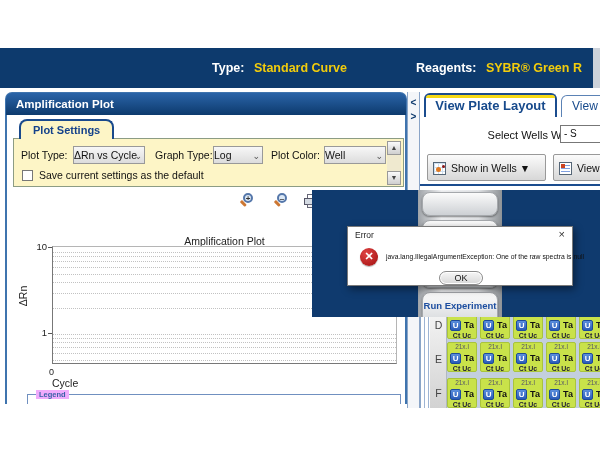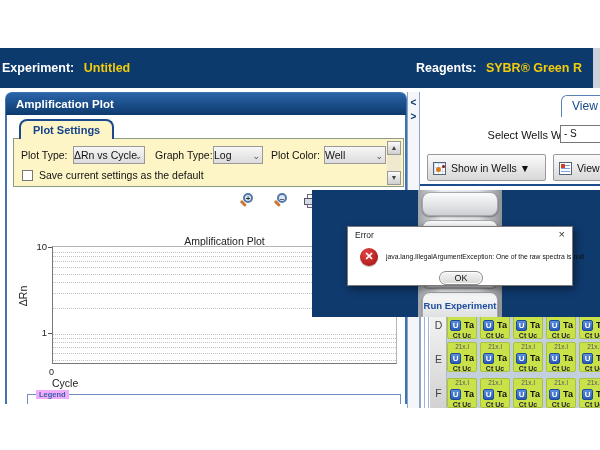--- a/index.html
+++ b/index.html
@@ -172,23 +172,23 @@
            background:linear-gradient(180deg,#f6f6f6,#d8d8d8); border:1px solid #8a8a8a;
            border-radius:7px; font-size:9px; color:#111; text-align:center; line-height:12px;
            box-shadow:inset 0 0 0 1px #fff; cursor:pointer; }
 </style>
 </head>
 <body>
 
 <div id="stage">
 
   <div class="topbar">
-    <div class="grp" style="left:2px;">
-      <span class="lbl">Experiment:</span>
-      <span class="val">Untitled</span>
+    <div class="grp" style="left:212px;">
+      <span class="lbl">Type:</span>
+      <span class="val">Standard Curve</span>
     </div>
     <div class="grp" style="left:416px;">
       <span class="lbl">Reagents:</span>
       <span class="val">SYBR® Green R</span>
     </div>
   </div>
   <div class="topbar-strip"></div>
 
   <div class="lpanel">
     <div class="lpanel-header">Amplification Plot</div>
@@ -269,20 +269,24 @@
       <div class="ytick-mark" style="top: 239px;"></div>
       <div class="xtick" style="left: 42px; top: 273px;">0</div>
     </div>
 
   <div class="splitter">
     <div class="chev" style="top:5px;">&lt;</div>
     <div class="chev" style="top:19px;">&gt;</div>
   </div>
 
   <div class="rpanel">
+    <div class="tab1">
+      <div class="topstripe"></div>
+      <span>View Plate Layout</span>
+    </div>
     <div class="tab2">View</div>
 
     <div class="selwells-label">Select Wells With:</div>
     <div class="selwells-dd">- S</div>
 
     <div class="toolbtn" style="left:7px; width:119px;">
       <div class="ticon">
         <div class="wicon-grid"></div>
           <div class="wicon-dot1"></div>
           <div class="wicon-dot2"></div>

